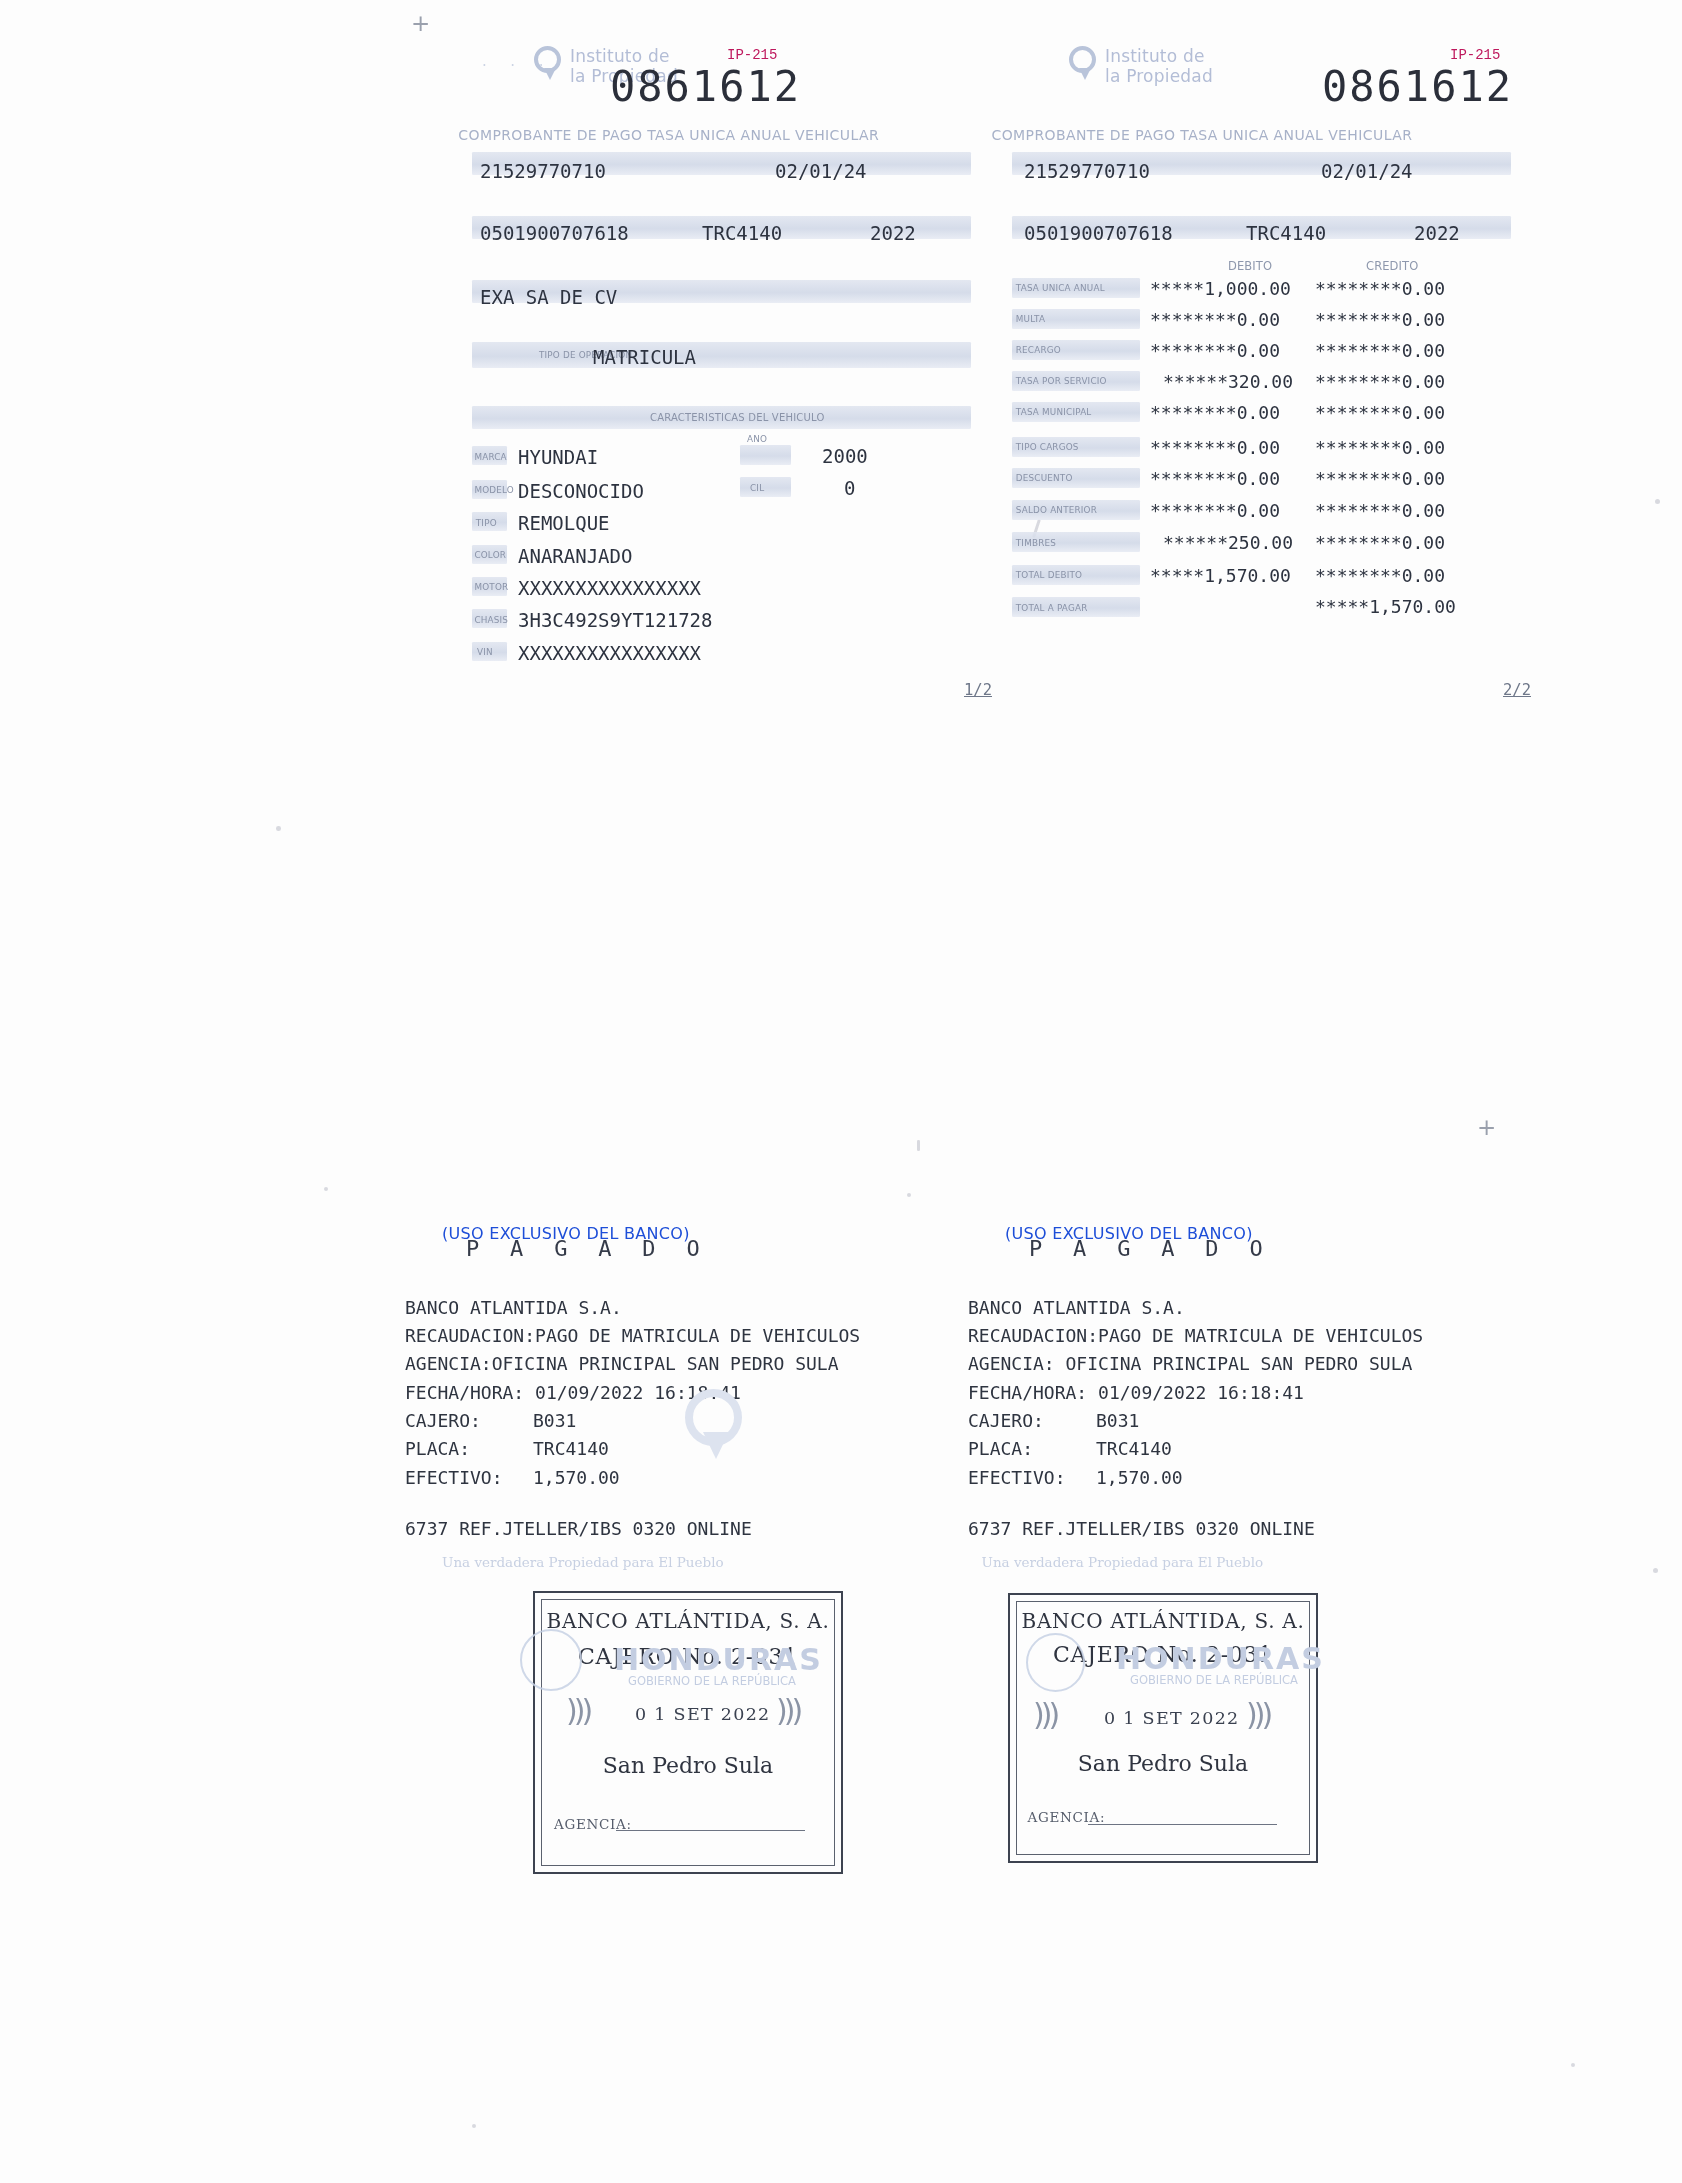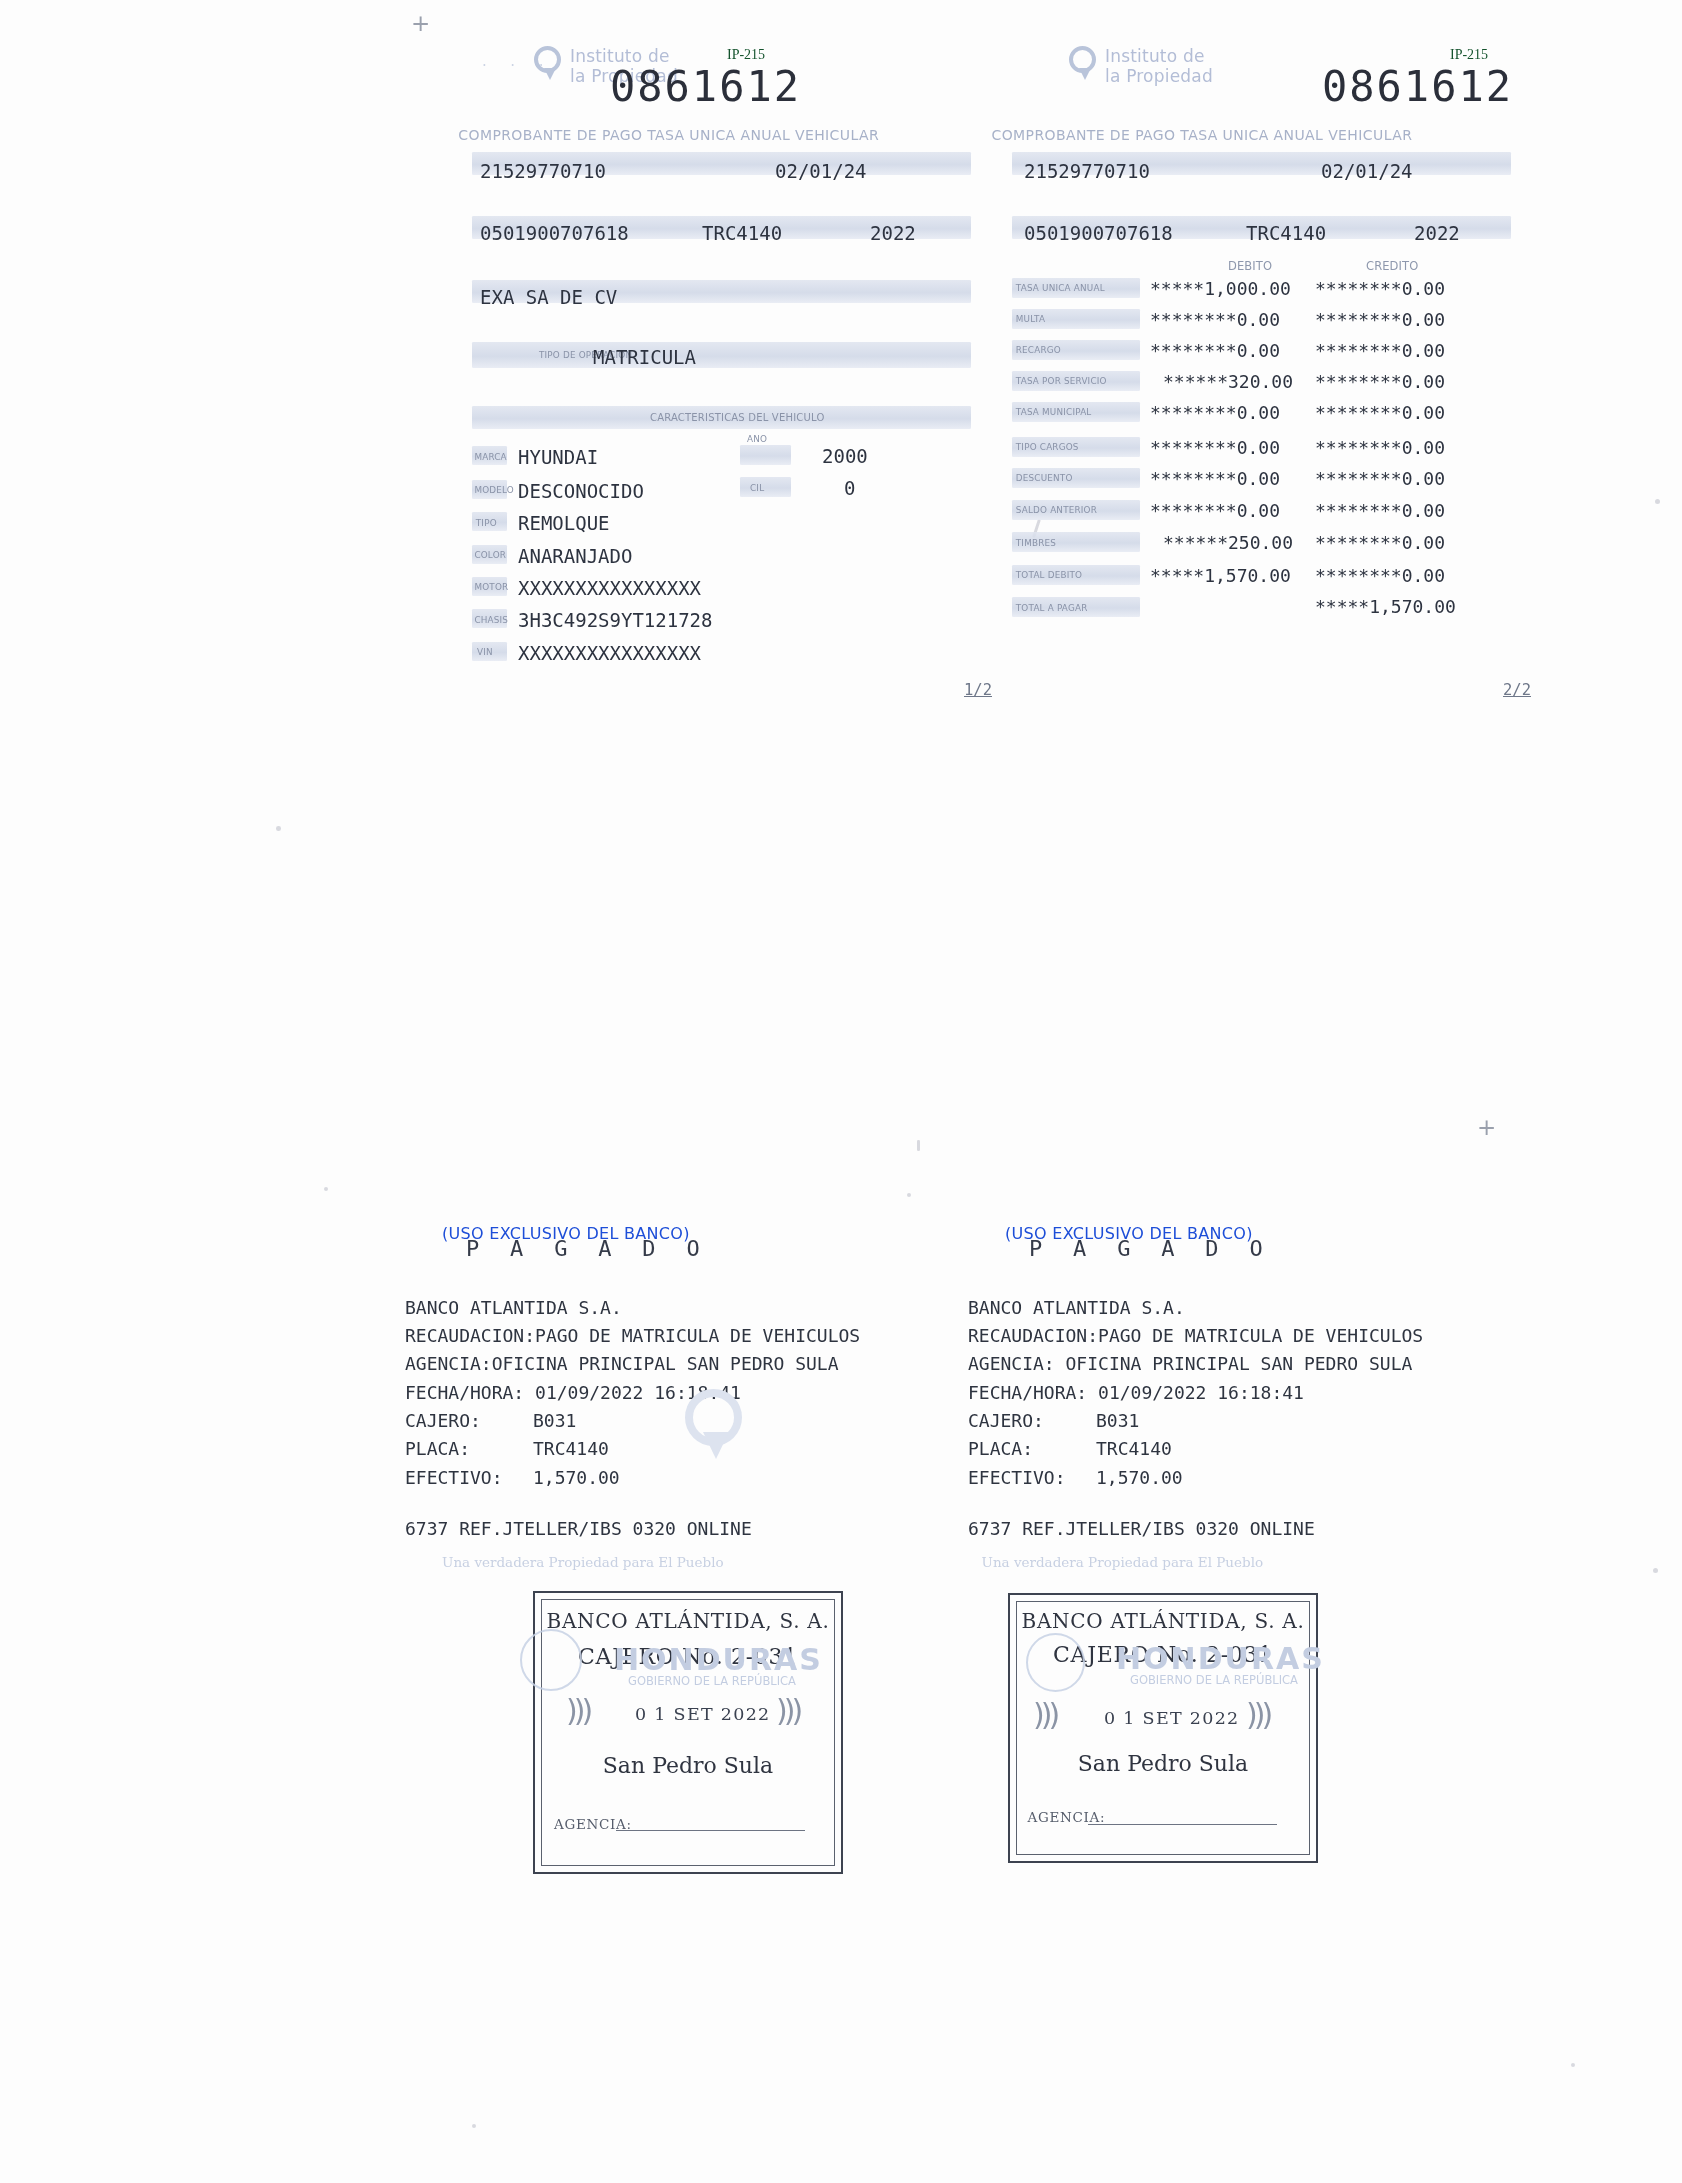--- a/index.html
+++ b/index.html
@@ -62,22 +62,22 @@
     position: absolute;
     font-size: 17px;
     line-height: 1.15;
     color: #b3bdd6;
     font-family: "DejaVu Sans", sans-serif;
     letter-spacing: 0.2px;
   }
   .ip-code {
     position: absolute;
     font-size: 14px;
-    color: #14532d;
-    font-family: Liberation Serif, serif;
+    color: #be185d;
+    font-family: Liberation Mono, monospace;
   }
   .folio {
     position: absolute;
     font-size: 42px;
     letter-spacing: 2px;
     color: #2b2f3a;
     font-family: "DejaVu Sans Mono", monospace;
   }
   .band-title {
     position: absolute;

